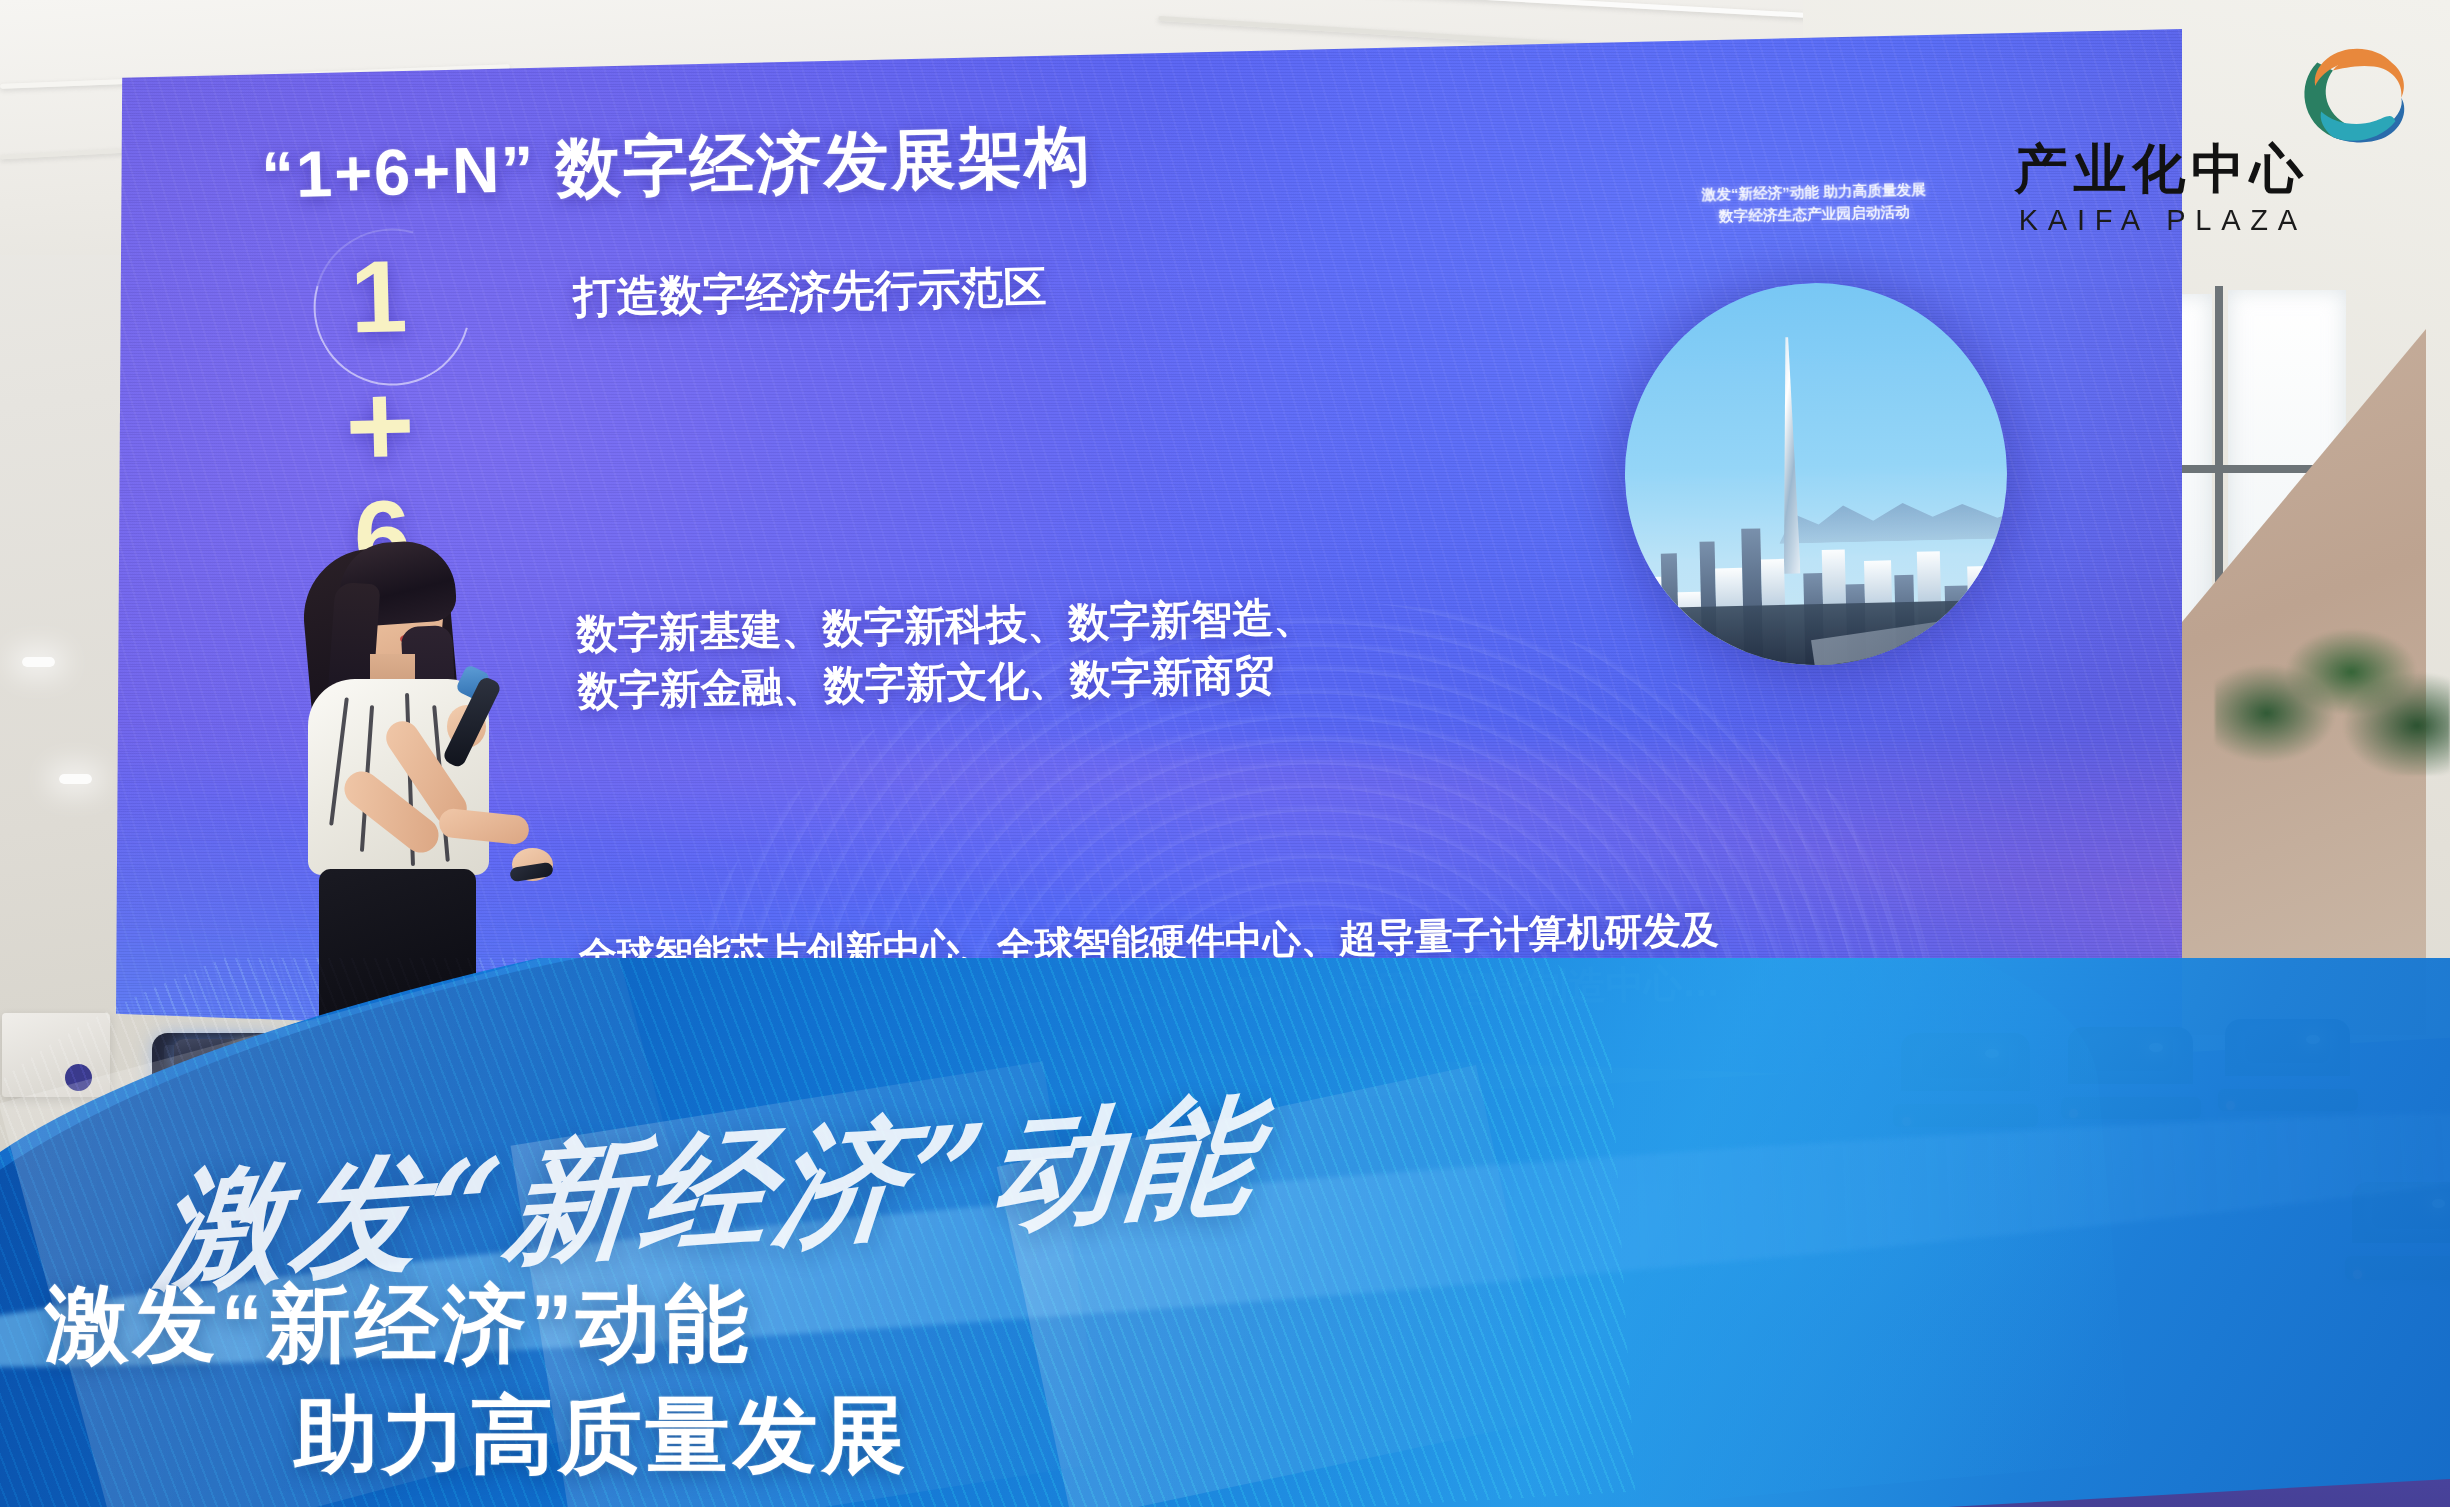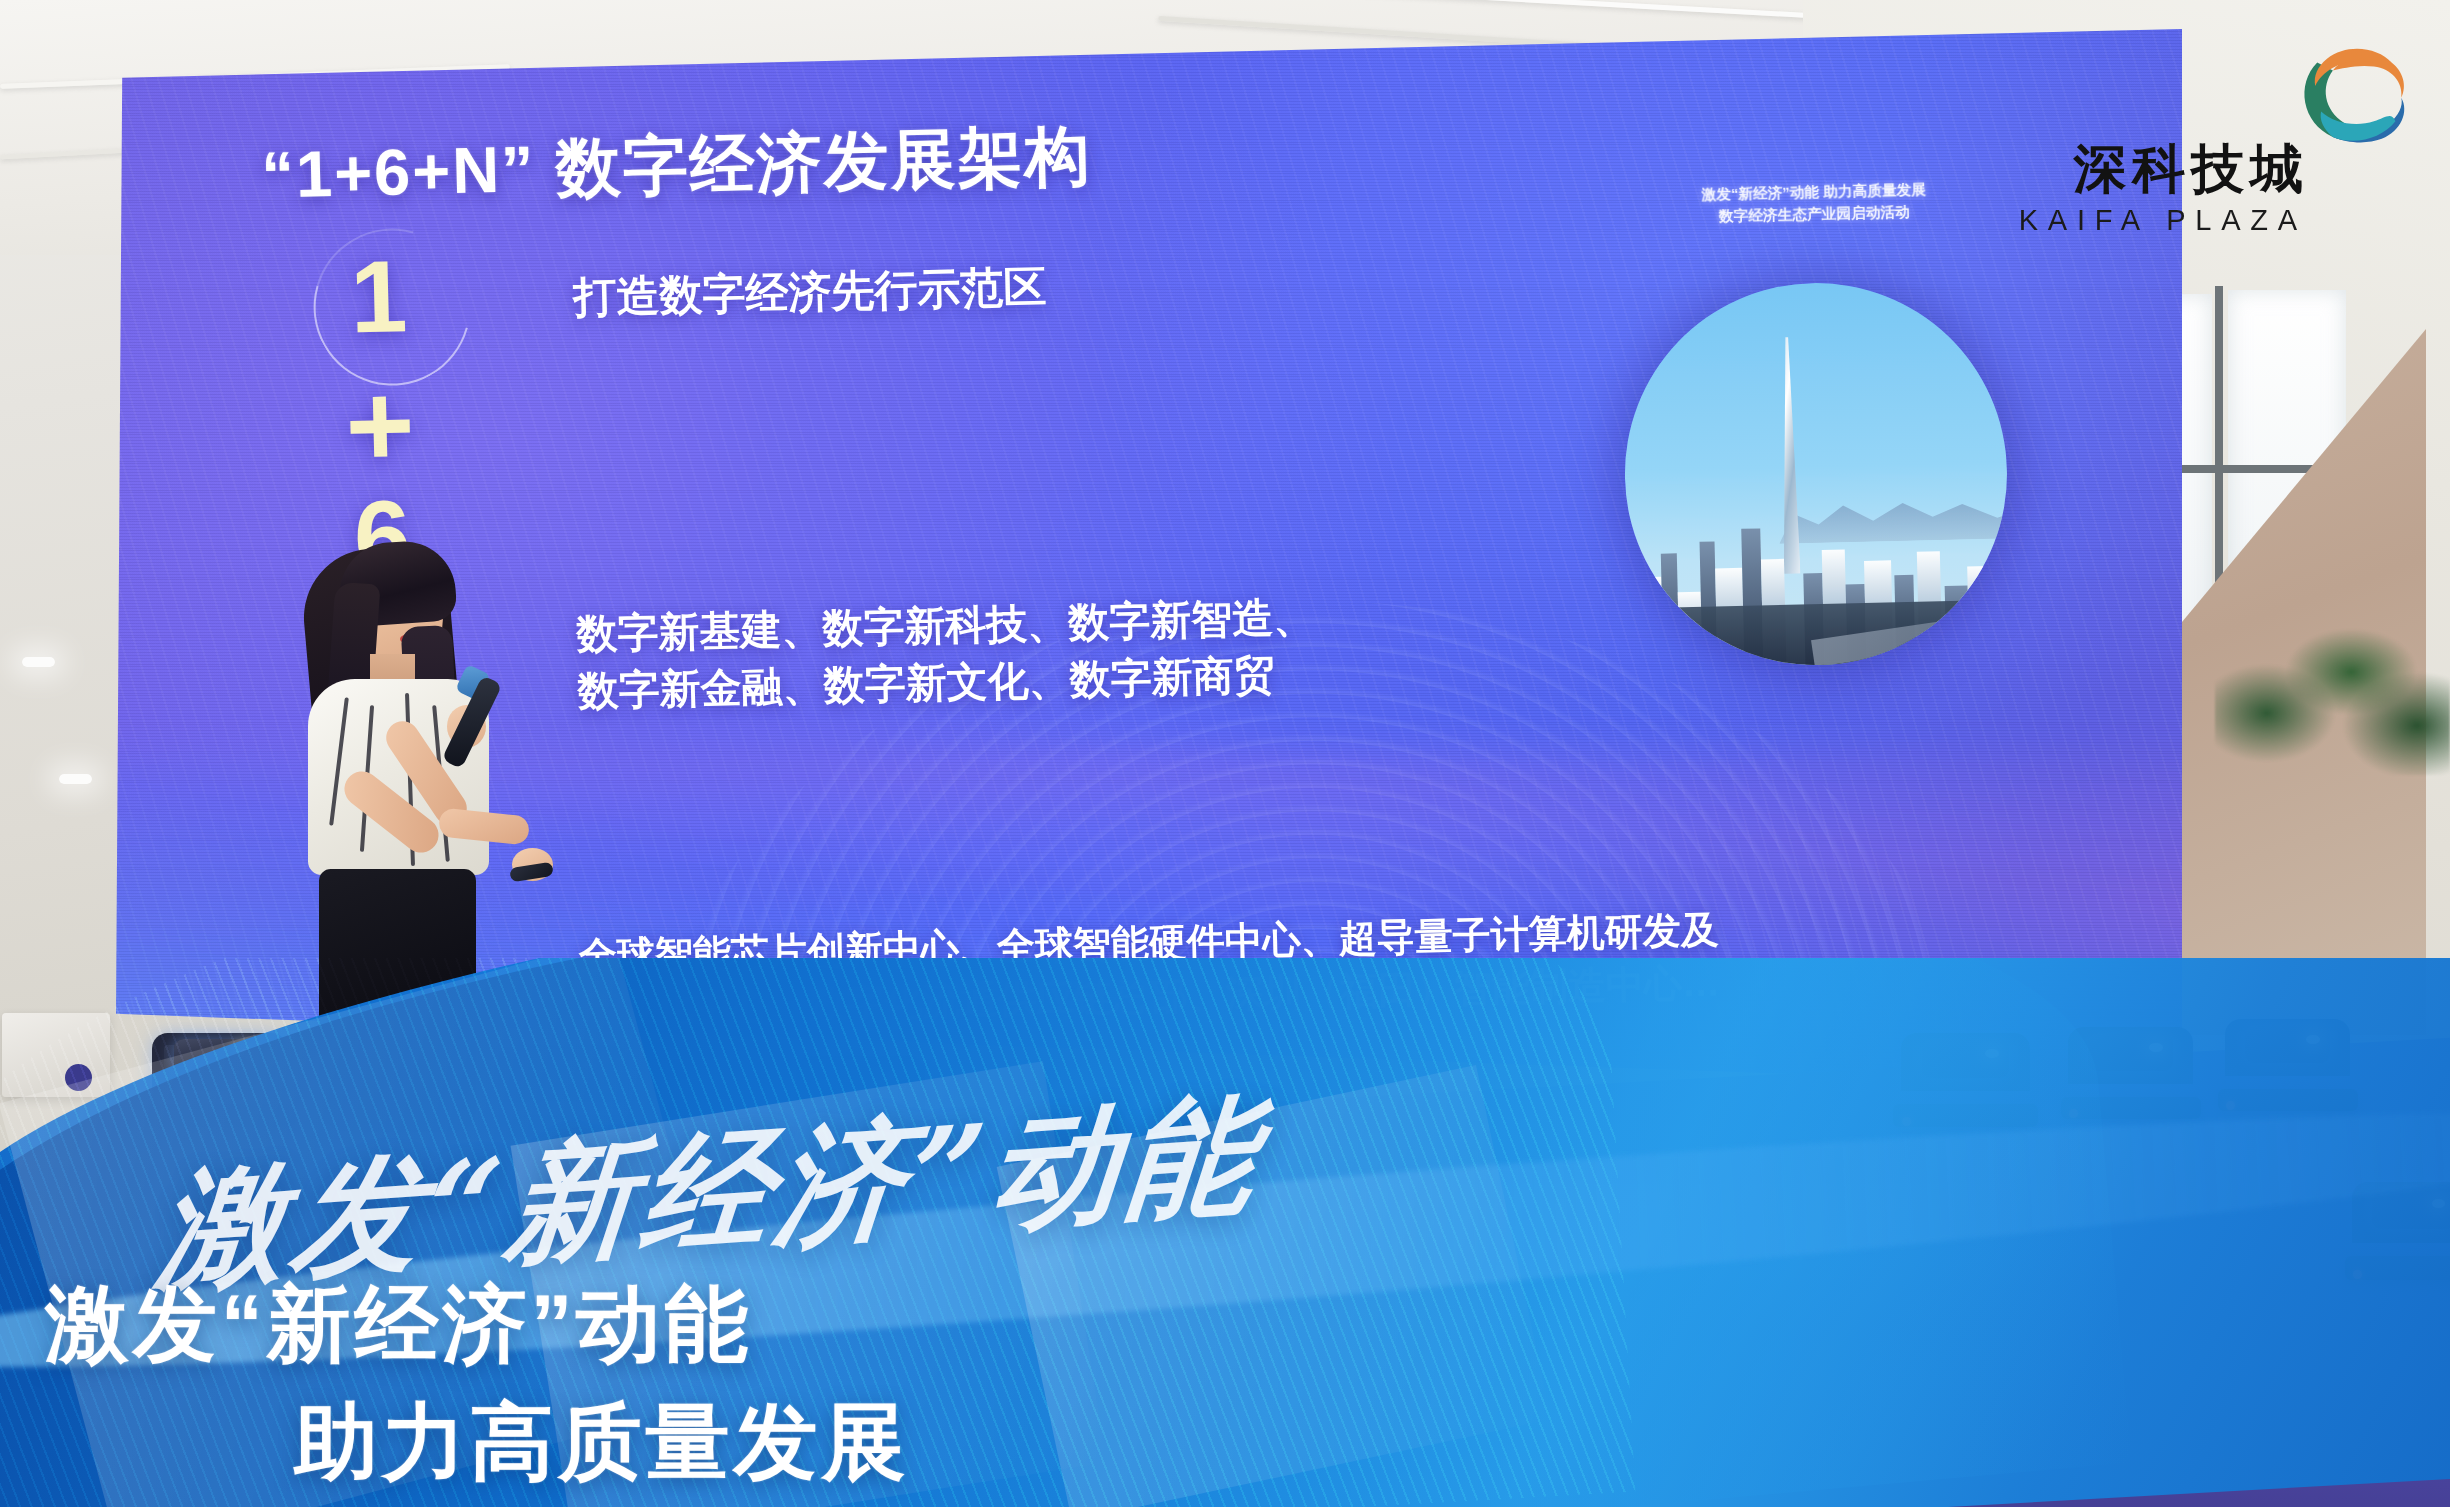--- a/index.html
+++ b/index.html
@@ -341,21 +341,21 @@
     opacity:.95;
   }
 
   .banner-line1 {
     position:absolute; left:45px; bottom:125px;
     color:#ffffff; font-weight:bold; font-size:84px; letter-spacing:3.9px;
     white-space:nowrap;
     text-shadow:0 4.9px 19.6px rgba(6,48,110,.5), 0 0 2px rgba(255,255,255,.5);
   }
   .banner-line2 {
-    position:absolute; left:294px; bottom:7px;
+    position:absolute; left:294px; bottom:14px;
     color:#ffffff; font-weight:bold; font-size:84px; letter-spacing:3.9px;
     white-space:nowrap;
     text-shadow:0 4.9px 19.6px rgba(6,48,110,.5), 0 0 2px rgba(255,255,255,.5);
   }
 
   
   .brand { position:absolute; right:33px; top:23.5px; width:421px; text-align:right; }
   .brand-logo { position:absolute; right:3.9px; top:5.9px; width:129px; height:120px; }
   .brand-cn {
     position:absolute; right:108px; top:110px;
@@ -610,18 +610,18 @@
   </div>
 
   <div class="brand">
     <svg class="brand-logo" viewBox="0 0 132 122" xmlns="http://www.w3.org/2000/svg">
       <path d="M34 34 C12 56, 18 96, 50 110 C72 119, 100 112, 114 94 C100 104, 78 106, 62 96 C40 82, 38 58, 50 42 Z" fill="#2a7f62"></path>
       <path d="M50 42 C62 26, 92 20, 110 34 C122 43, 126 58, 120 70 C122 54, 110 40, 92 38 C74 36, 60 40, 50 42 Z" fill="#e8883c"></path>
       <path d="M110 34 C96 18, 64 14, 44 30 C34 38, 30 48, 32 58 C40 40, 66 28, 90 34 C100 36, 106 38, 110 34 Z" fill="#e8883c"></path>
       <path d="M120 70 C128 84, 120 104, 100 112 C84 118, 64 116, 50 110 C70 114, 92 110, 106 98 C118 88, 122 78, 120 70 Z" fill="#2a6cab"></path>
       <path d="M50 110 C40 102, 36 92, 38 84 C50 96, 74 100, 92 94 C104 90, 110 84, 114 94 C100 112, 72 119, 50 110 Z" fill="#2ba6b8"></path>
     </svg>
-    <div class="brand-cn">深科技城</div>
+    <div class="brand-cn">产业化中心</div>
     <div class="brand-en">KAIFA PLAZA</div>
   </div>
 
 </div>
 
 
 </body></html>

